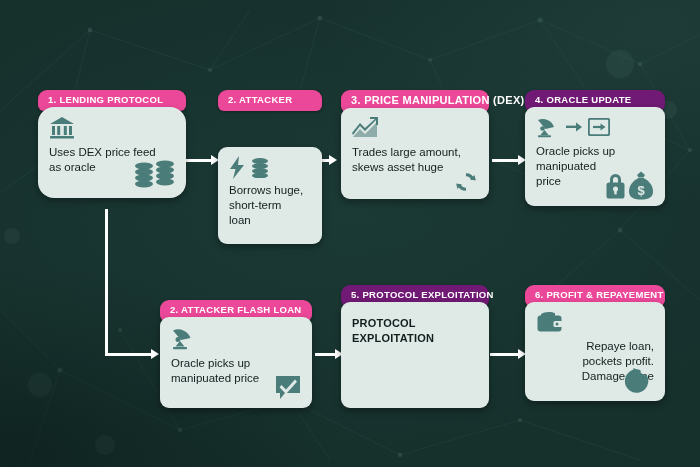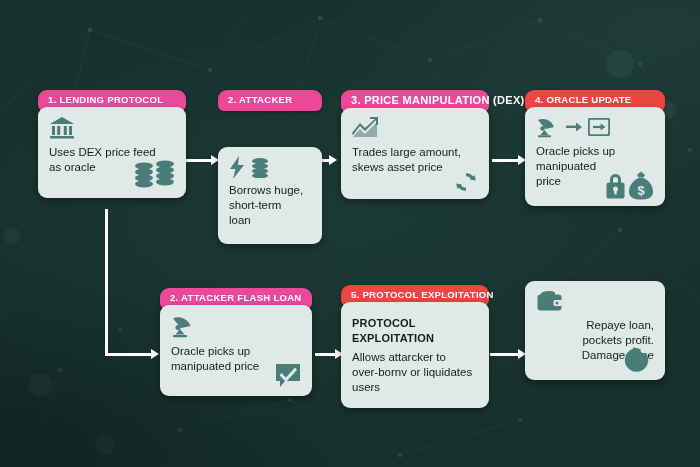--- a/index.html
+++ b/index.html
@@ -35,21 +35,21 @@
     background:#dfe9e6;
     border-radius:9px;
     box-shadow:0 3px 7px rgba(0,0,0,.35);
     padding:9px 11px 10px 11px;
     color:#11201e;
     font-size:11.5px;line-height:1.32;
     min-height:62px;
     z-index:2;
   }
   .head-teal{background:#ec4899;}
-  .head-slate{background:#ef4444;}
+  .head-slate{background:#701a75;}
 
   .body-text{white-space:pre-line;}
   .body-title{font-weight:bold;font-size:11px;letter-spacing:.2px;margin-bottom:5px;}
 
   .icon-row{display:flex;align-items:center;gap:5px;margin-bottom:4px;}
   .icon-corner{position:absolute;}
   svg{display:block;}
   .tl{fill:#4a7c79;}
 
   .conn{position:absolute;}
@@ -126,21 +126,21 @@
     <div class="arrowline" style="left:315px;top:353px;width:24px;height:3px;"></div>
     <div class="arrowhead" style="left:335px;top:349px;"></div>
   </div>
   <div class="conn">
     <div class="arrowline" style="left:490px;top:353px;width:30px;height:3px;"></div>
     <div class="arrowhead" style="left:518px;top:349px;"></div>
   </div>
 
   <div class="card" style="left:38px;top:90px;width:148px;">
     <div class="card-head head-teal">1. LENDING PROTOCOL</div>
-    <div class="card-body" style="min-height:72px;">
+    <div class="card-body" style="min-height:72px;border-radius:16px;">
       <div style="margin-bottom:5px;">
         <svg width="26" height="24" viewBox="0 0 26 24">
           <g class="tl">
             <circle cx="13" cy="3.6" r="1.5"></circle>
             <path d="M13 1 L25 8 L1 8 Z"></path>
             <rect x="3" y="10" width="3" height="9"></rect>
             <rect x="8.2" y="10" width="3" height="9"></rect>
             <rect x="14.8" y="10" width="3" height="9"></rect>
             <rect x="20" y="10" width="3" height="9"></rect>
             <rect x="1" y="20" width="24" height="2.6" rx="0.6"></rect>
@@ -201,21 +201,21 @@
     <div class="card-body" style="min-height:72px;">
       <div style="margin-bottom:6px;">
         <svg width="28" height="22" viewBox="0 0 28 22">
           <g class="tl">
             <path d="M1 18 L8 9 L13 14 L24 3 L24 8 L26 8 L26 0 L18 0 L18 2 L23 2 L13 11 L8 6 L0 16 Z"></path>
             <path d="M1 20 L8 12 L13 17 L25 5 L25 20 Z" opacity="0.55"></path>
           </g>
         </svg>
       </div>
       <div class="body-text">Trades large amount,
-skews asset price</div>
+skews asset huge</div>
       <div class="icon-corner" style="right:11px;bottom:5px;">
         <svg width="24" height="24" viewBox="0 0 24 24">
           <g class="tl">
             <path d="M12 3.2 a8.8 8.8 0 0 1 8.3 5.9 l-3 1 a5.7 5.7 0 0 0 -5.3 -3.8 Z"></path>
             <path d="M20.6 5 L21.8 10.6 L16.2 9.4 Z"></path>
             <path d="M12 20.8 a8.8 8.8 0 0 1 -8.3 -5.9 l3 -1 a5.7 5.7 0 0 0 5.3 3.8 Z"></path>
             <path d="M3.4 19 L2.2 13.4 L7.8 14.6 Z"></path>
           </g>
         </svg>
       </div>
@@ -270,21 +270,21 @@
               <path d="M36 5 L40 1.5 L44 5 L42.5 7.5 L37.5 7.5 Z"></path>
               <path d="M37.5 8 h5 c6 3 9.5 8 9.5 13.5 S48 29.5 40 29.5 S28 27 28 21.5 S31.5 11 37.5 8 Z"></path>
               <text x="40" y="25" font-family="'Liberation Sans',sans-serif" font-size="13" font-weight="bold" fill="#dfe9e6" text-anchor="middle">$</text>
             </g>
           </g>
         </svg>
       </div>
     </div>
   </div>
 
-  <div class="card" style="left:160px;top:288px;width:152px;">
+  <div class="card" style="left:160px;top:300px;width:152px;">
     <div class="card-head head-teal">2. ATTACKER FLASH LOAN</div>
     <div class="card-body" style="min-height:72px;">
       <div style="margin-bottom:6px;">
         <svg width="26" height="24" viewBox="0 0 26 24">
           <g class="tl">
             <path d="M2 4.5 a13 13 0 0 1 17.5 7.5 L10 14 Z"></path>
             <circle cx="7" cy="13.5" r="2.5"></circle>
             <path d="M9 15 L13.5 20.6 L4.5 20.6 Z"></path>
             <rect x="2" y="21" width="14" height="2.2" rx="0.8"></rect>
           </g>
@@ -300,27 +300,25 @@
           </g>
         </svg>
       </div>
     </div>
   </div>
 
   <div class="card" style="left:341px;top:285px;width:148px;">
     <div class="card-head head-slate">5. PROTOCOL EXPLOITATION</div>
     <div class="card-body" style="min-height:82px;padding-top:14px;">
       <div class="body-title">PROTOCOL EXPLOITATION</div>
-      <div class="body-text">Allows attarcker to
-over-bornv or liquidates
-users</div>
     </div>
   </div>
 
   <div class="card" style="left:525px;top:285px;width:140px;">
+    <div class="card-head head-teal">6. PROFIT &amp; REPAYEMENT</div>
     <div class="card-body" style="min-height:80px;text-align:right;">
       <div style="margin-bottom:6px;">
         <svg width="28" height="22" viewBox="0 0 28 22">
           <g class="tl">
             <path d="M5 3.2 C8 0.6 15 0.2 19 2.2 L19 5 L5 5 Z"></path>
             <rect x="1.5" y="4.6" width="24" height="16" rx="3"></rect>
             <rect x="17.5" y="10" width="9" height="6" rx="1.6" fill="#dfe9e6"></rect>
             <circle cx="21" cy="13" r="1.5"></circle>
           </g>
         </svg>

